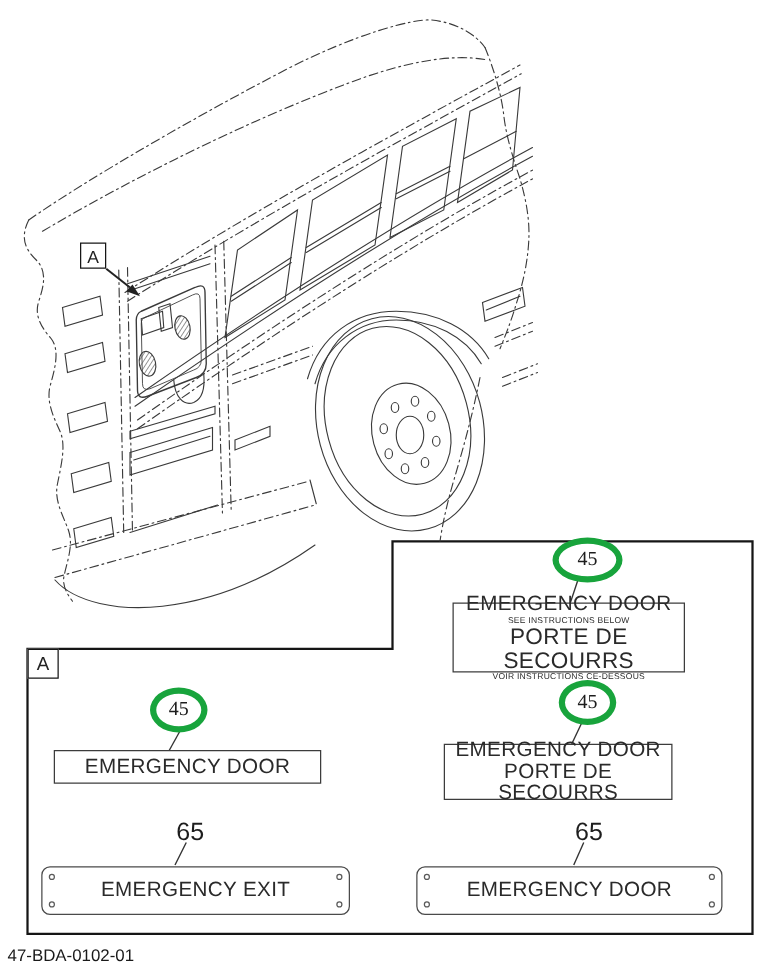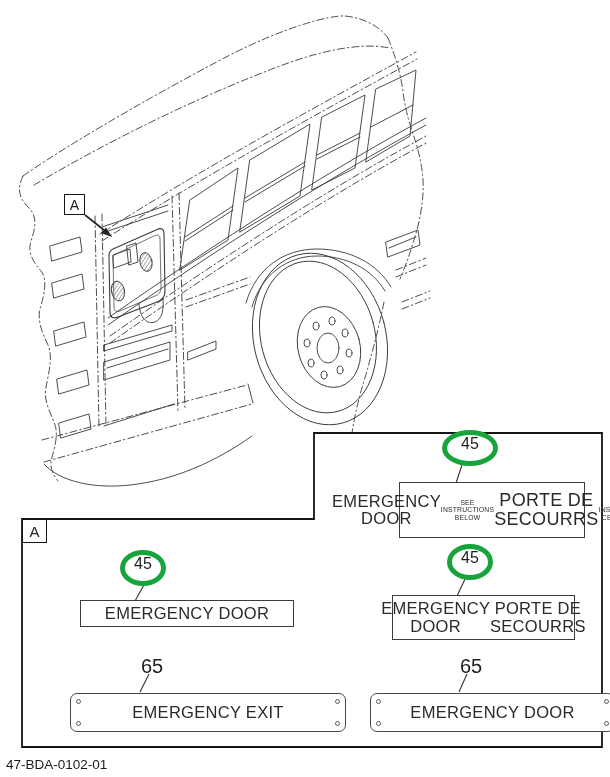--- a/index.html
+++ b/index.html
@@ -2,25 +2,25 @@
 <html><head>
 <meta charset="utf-8">
 <style>
   html,body{margin:0;padding:0;background:#fff;}
   #canvas{position:relative;width:610px;height:777px;background:#fff;overflow:hidden;
           font-family:"Liberation Sans",sans-serif;color:#232323;}
   #canvas svg{position:absolute;left:0;top:0;z-index:1;}
   .abox{position:absolute;z-index:3;background:#fff;border:1.6px solid #161616;
         display:flex;align-items:center;justify-content:center;font-size:15px;box-sizing:border-box;}
   .balloon{position:absolute;z-index:4;background:#fff;border:5px solid #18a43c;border-radius:50%;
-           display:flex;justify-content:center;font-size:16px;color:#1d1d1d;
-           box-sizing:border-box;}
+           display:flex;align-items:center;justify-content:center;font-size:16px;color:#1d1d1d;
+           box-sizing:border-box;font-family:Liberation Serif, serif;}
   .lblbox{position:absolute;z-index:3;background:#fff;border:1.2px solid #3c3c3c;
-          display:flex;flex-direction:row;align-items:center;justify-content:center;
-          text-align:center;box-sizing:border-box;color:#2a2a2a;line-height:1.05;margin-left:37px;}
+          display:flex;flex-direction:column;align-items:center;justify-content:center;
+          text-align:center;box-sizing:border-box;color:#2a2a2a;line-height:1.05;}
   .plate{border-radius:7px;border:1.1px solid #4a4a4a;}
   .hole{position:absolute;width:5px;height:5px;border:1px solid #5a5a5a;border-radius:50%;
         background:#fff;box-sizing:border-box;}
   .t-main{font-size:16.5px;letter-spacing:.3px;}
   .t-big{font-size:18px;letter-spacing:.3px;}
   .t-small{font-size:6.8px;letter-spacing:.2px;}
   .num65{position:absolute;z-index:3;font-size:20px;color:#1d1d1d;}
   .footer-text{position:absolute;z-index:3;font-size:13.5px;color:#1a1a1a;}
 </style>
 </head>
@@ -177,21 +177,21 @@
     <span class="t-main">PORTE DE SECOURRS</span>
   </div>
 
   <div class="num65" style="left:141px;top:655px;">
     <span>65</span>
   </div>
   <div class="num65" style="left:460px;top:655px;">
     <span>65</span>
   </div>
 
-  <div class="lblbox plate" style="left:33px;top:693px;width:276px;height:39px;">
+  <div class="lblbox plate" style="left:33px;top:693px;width:247px;height:39px;">
     <span class="t-main">EMERGENCY EXIT</span>
     <span class="hole" style="left:5px;top:5px;"></span>
     <span class="hole" style="right:5px;top:5px;"></span>
     <span class="hole" style="left:5px;bottom:5px;"></span>
     <span class="hole" style="right:5px;bottom:5px;"></span>
   </div>
 
   <div class="lblbox plate" style="left:333px;top:693px;width:245px;height:39px;">
     <span class="t-main">EMERGENCY DOOR</span>
     <span class="hole" style="left:5px;top:5px;"></span>

